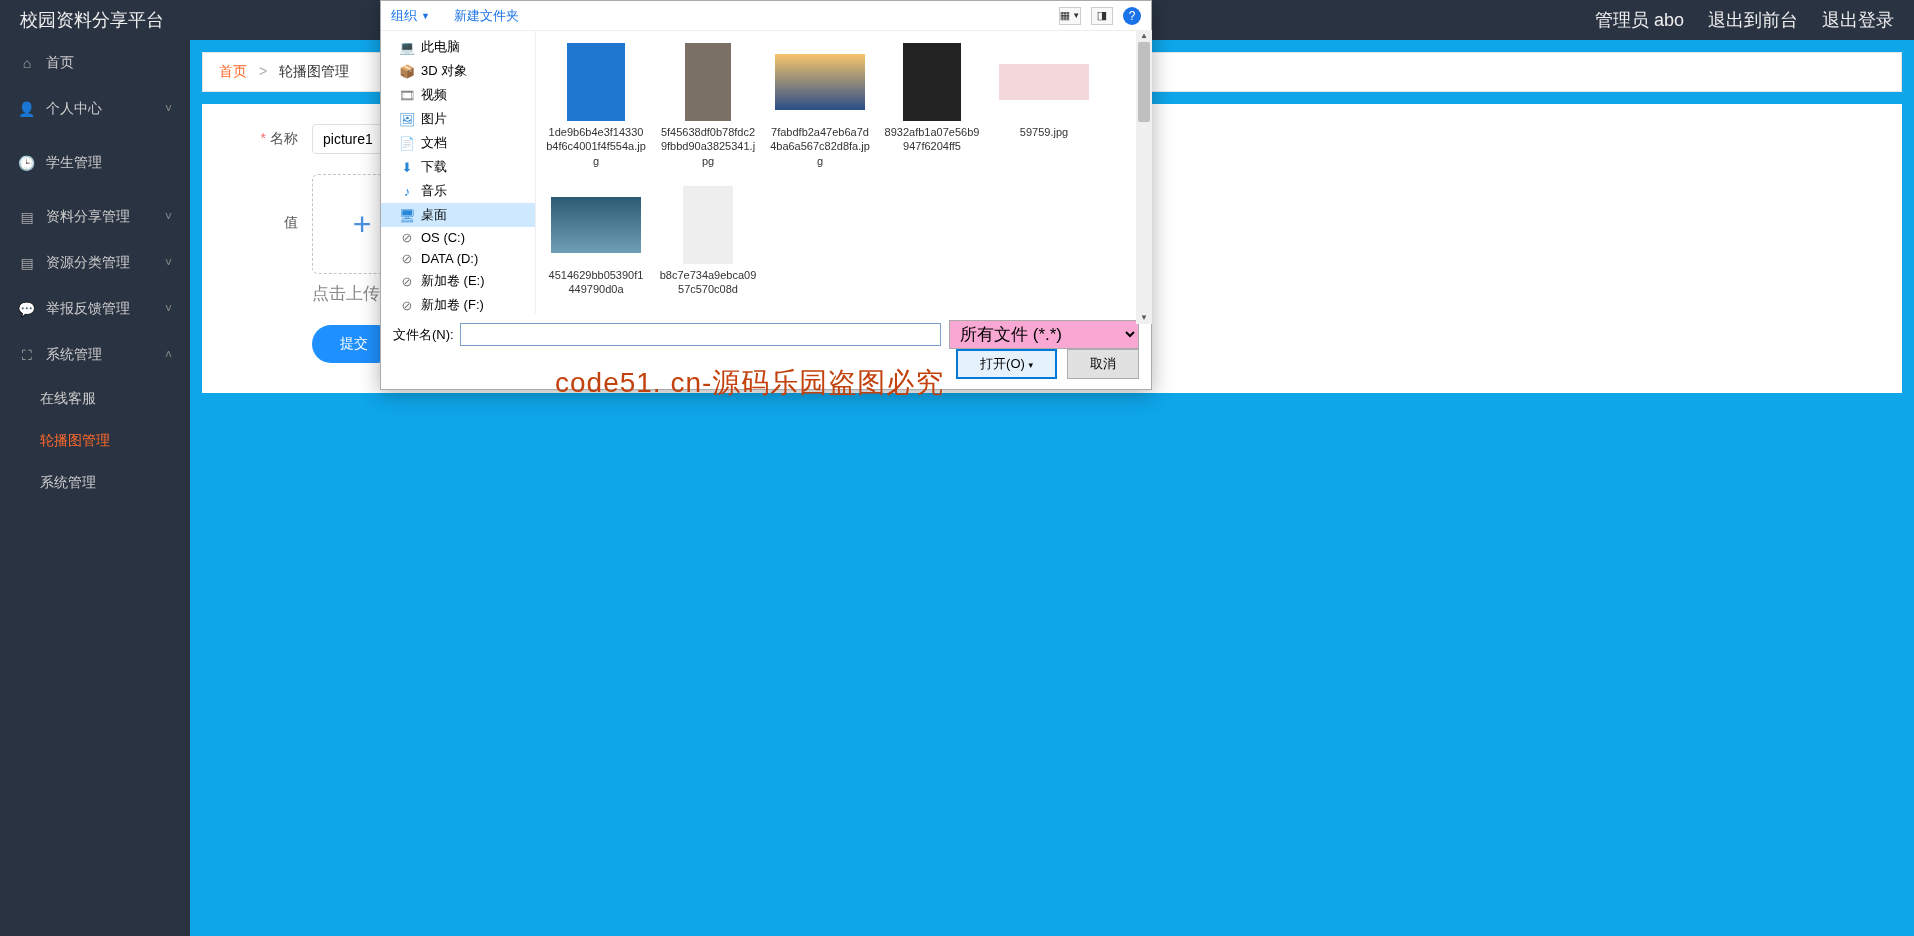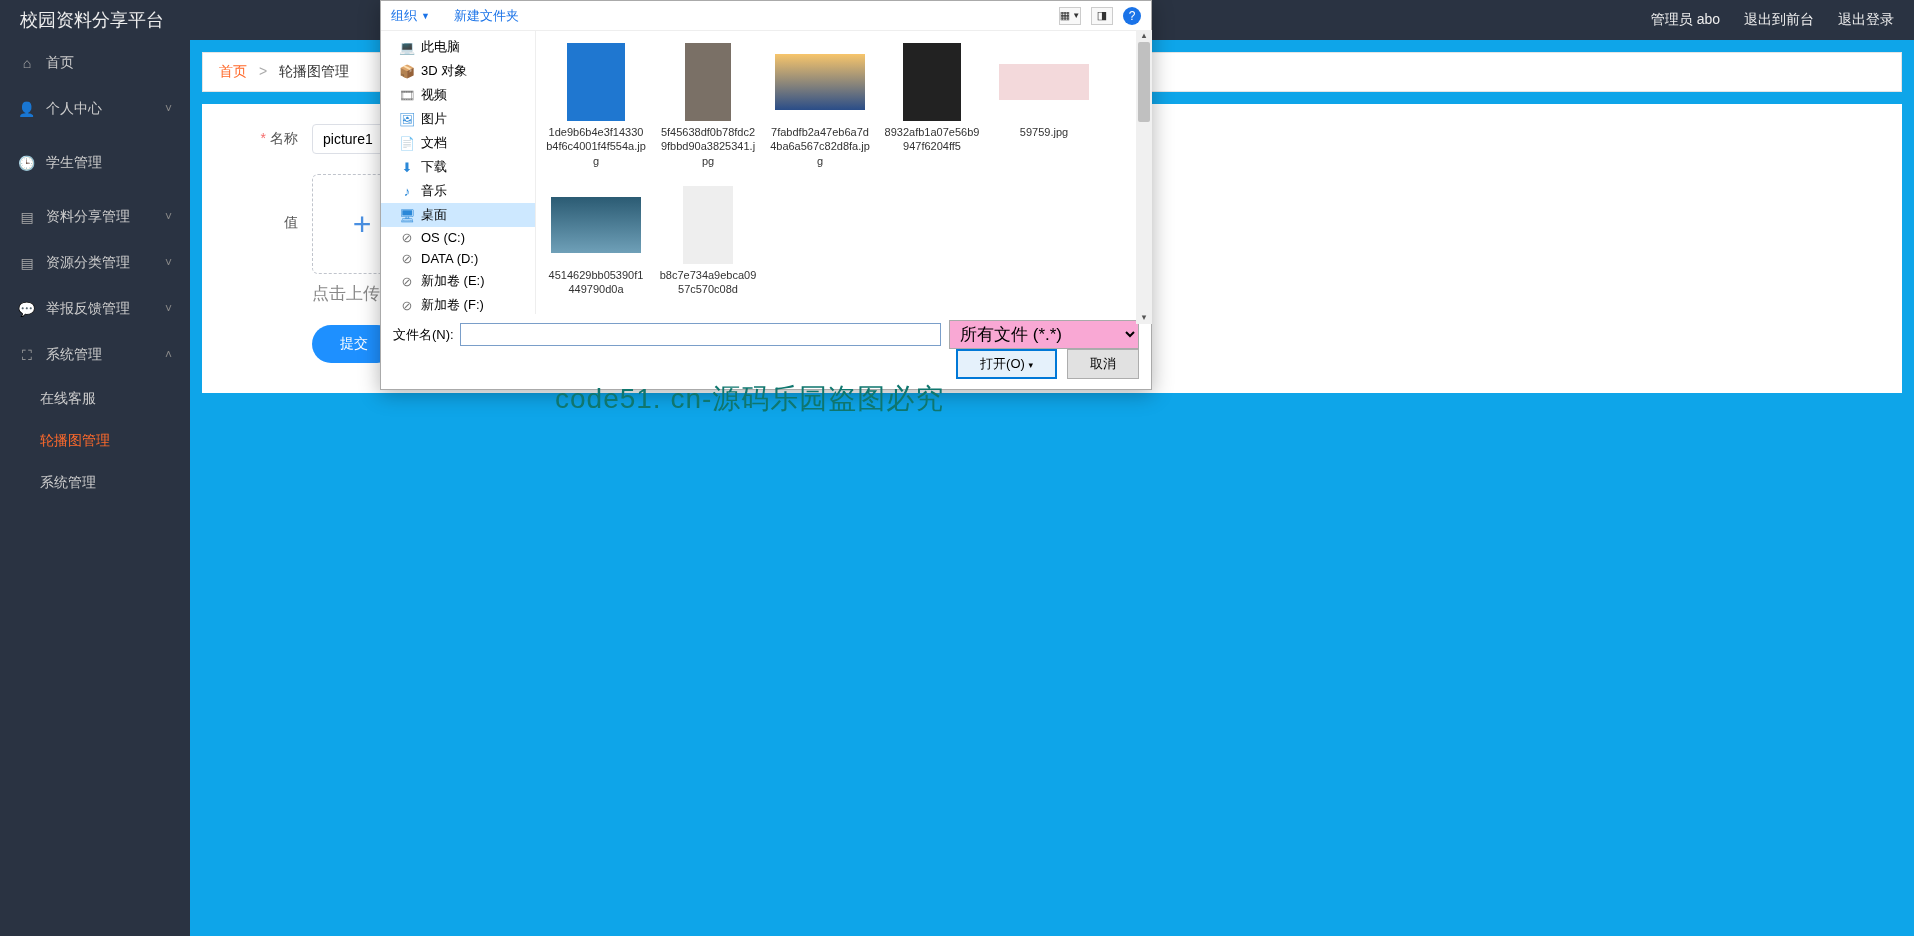--- a/index.html
+++ b/index.html
@@ -6,21 +6,21 @@
 body { width: 1914px; height: 936px; overflow: hidden; position: relative; background: #fff; }
 
 
 .watermark { position: absolute; inset: 0; pointer-events: none; z-index: 0; }
 .wm { position: absolute; color: #888; font-size: 28px; opacity: 0.35; white-space: nowrap; }
 
 
 .topbar { position: absolute; top: 0; left: 0; right: 0; height: 40px; background: #2a3342; color: #eee; display: flex; align-items: center; padding: 0 20px; z-index: 5; }
 .brand { font-size: 18px; font-weight: 500; flex: 0 0 auto; }
 .topbar-spacer { flex: 1; }
-.topbar-link { color: #eee; margin-left: 24px; font-size: 14px; cursor: pointer; }
+.topbar-link { color: #eee; margin-left: 24px; font-size: 18px; cursor: pointer; }
 
 
 .sidebar { position: absolute; top: 40px; left: 0; bottom: 0; width: 190px; background: #2a3342; color: #ccc; z-index: 4; }
 .nav-item { display: flex; align-items: center; padding: 14px 18px; font-size: 14px; cursor: pointer; }
 .nav-item .icon { width: 18px; text-align: center; margin-right: 10px; color: #aaa; }
 .nav-item .chev { margin-left: auto; font-size: 12px; color: #888; }
 .nav-sub { padding: 12px 18px 12px 40px; font-size: 14px; cursor: pointer; color: #ccc; }
 .nav-sub.active { color: #ff6a2b; }
 
 
@@ -68,21 +68,21 @@
 .fd-fn-input { flex: 1; border: 1px solid #7a9ec9; padding: 3px 6px; font-size: 13px; margin-right: 8px; }
 .fd-filter { border: 1px solid #aaa; padding: 3px 6px; font-size: 17px; width: 190px; background: #f9a8d4; }
 .fd-btn-row { display: flex; justify-content: flex-end; gap: 10px; }
 .fd-btn { border: 1px solid #adadad; background: #e1e1e1; padding: 4px 22px; font-size: 13px; cursor: pointer; }
 .fd-btn.primary { border: 2px solid #0078d7; background: #e5f1fb; }
 
 .fd-scrollbar { position: absolute; right: 0; top: 30px; bottom: 74px; width: 16px; background: #f0f0f0; z-index: 21; }
 .fd-scroll-thumb { position: absolute; left: 2px; right: 2px; top: 12px; height: 80px; background: #c0c0c0; border-radius: 2px; }
 .fd-scroll-arrow { position: absolute; left: 0; right: 0; height: 12px; text-align: center; font-size: 9px; color: #555; cursor: pointer; }
 
-.red-overlay { position: absolute; left: 555px; top: 380px; font-size: 28px; color: #0f766e; z-index: 22; font-weight: 400; letter-spacing: 1px; }
+.red-overlay { position: absolute; left: 555px; top: 364px; font-size: 28px; color: #c2410c; z-index: 22; font-weight: 400; letter-spacing: 1px; }
 
 
 .ic-blue { color: #2b88d8; }
 .ic-gray { color: #777; }
 </style>
 </head>
 <body>
 
 <div class="watermark">
     <span class="wm" style="left: 30px; top: 35px;">code51.cn</span>

